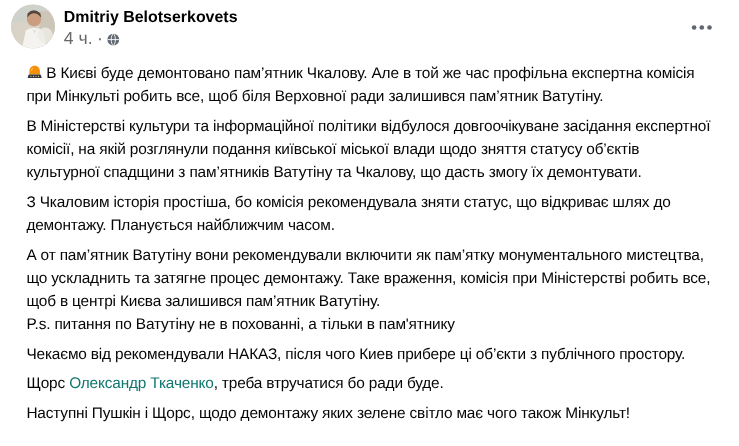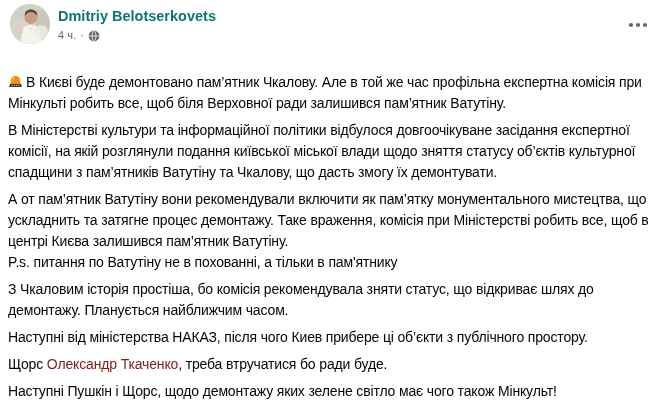--- a/index.html
+++ b/index.html
@@ -14,41 +14,41 @@
   
   .header{display:flex;align-items:flex-start;padding:4px 10px 0 10px;}
   .avatar{
     width:40px;height:40px;border-radius:50%;overflow:hidden;
     flex:0 0 40px;cursor:pointer;background:#d6d2c6;
   }
   .avatar svg{display:block;}
   .meta{margin-left:8px;flex:1;min-width:0;}
   .author{
     font-size:14.5px;font-weight:700;line-height:20px;
-    padding-top:2px;color:#0f766e;cursor:pointer;display:inline-block;
+    padding-top:2px;color:#000000;cursor:pointer;display:inline-block;
   }
   .sub{
-    font-size:11px;color:#65676b;line-height:15px;
+    font-size:16px;color:#65676b;line-height:15px;
     display:flex;align-items:center;gap:4px;margin-top:2px;
   }
   .sub .sep{color:#65676b;}
   .globe{display:inline-flex;align-items:center;}
   .menu-btn{
     flex:0 0 auto;align-self:flex-start;margin-top:14px;margin-right:10px;
     cursor:pointer;padding:4px;border-radius:50%;line-height:0;
   }
   
-  .content{padding:0 8px;margin-top:28px;}
+  .content{padding:0 24px;margin-top:12px;}
   .content p{
     margin:0 0 6px 0;
     font-size:14px;line-height:21px;letter-spacing:-0.15px;
     color:#050505;
   }
   .emoji{display:inline-block;vertical-align:-2px;margin-right:3px;line-height:0;}
-  .mention{color:#7f1d1d;text-decoration:none;cursor:pointer;}
+  .mention{color:#0f766e;text-decoration:none;cursor:pointer;}
 </style>
 </head>
 <body>
 
 <div class="post">
 
   <div class="header">
     <div class="avatar">
       <svg width="40" height="40" viewBox="0 0 40 40">
         <defs>
@@ -101,28 +101,28 @@
           <circle cx="10" cy="27.3" r="1.3" fill="#ffd983"></circle>
           <circle cx="15.4" cy="27.3" r="1.3" fill="#ffd983"></circle>
           <circle cx="20.8" cy="27.3" r="1.3" fill="#ffd983"></circle>
           <circle cx="26.2" cy="27.3" r="1.3" fill="#ffd983"></circle>
         </svg>
       </span><span>В Києві буде демонтовано пам’ятник Чкалову. Але в той же час профільна експертна комісія при Мінкульті робить все, щоб біля Верховної ради залишився пам’ятник Ватутіну.</span>
     </p>
 
     <p>В Міністерстві культури та інформаційної політики відбулося довгоочікуване засідання експертної комісії, на якій розглянули подання київської міської влади щодо зняття статусу об’єктів культурної спадщини з пам’ятників Ватутіну та Чкалову, що дасть змогу їх демонтувати.</p>
 
+    <p>З Чкаловим історія простіша, бо комісія рекомендувала зняти статус, що відкриває шлях до демонтажу. Планується найближчим часом.</p>
+
     <p>
       <span>А от пам’ятник Ватутіну вони рекомендували включити як пам’ятку монументального мистецтва, що ускладнить та затягне процес демонтажу. Таке враження, комісія при Міністерстві робить все, щоб в центрі Києва залишився пам’ятник Ватутіну.</span><br>
       <span>P.s. питання по Ватутіну не в похованні, а тільки в пам'ятнику</span>
     </p>
 
-    <p>З Чкаловим історія простіша, бо комісія рекомендувала зняти статус, що відкриває шлях до демонтажу. Планується найближчим часом.</p>
-
-    <p>Наступні від міністерства НАКАЗ, після чого Киев прибере ці об’єкти з публічного простору.</p>
+    <p>Чекаємо від рекомендували НАКАЗ, після чого Киев прибере ці об’єкти з публічного простору.</p>
 
     <p>
       <span>Щорс </span><a class="mention">Олександр Ткаченко</a><span>, треба втручатися бо ради буде.</span>
     </p>
 
     <p>Наступні Пушкін і Щорс, щодо демонтажу яких зелене світло має чого також Мінкульт!</p>
 
   </div>
 </div>
 

